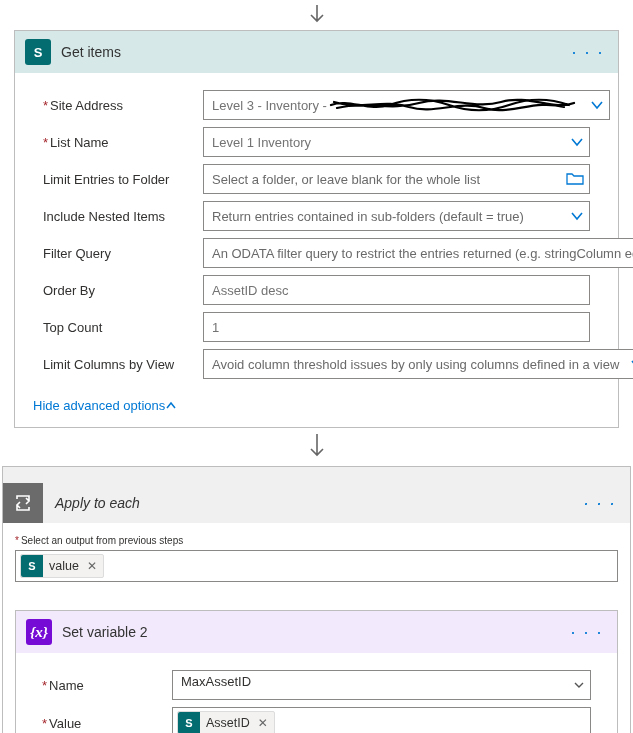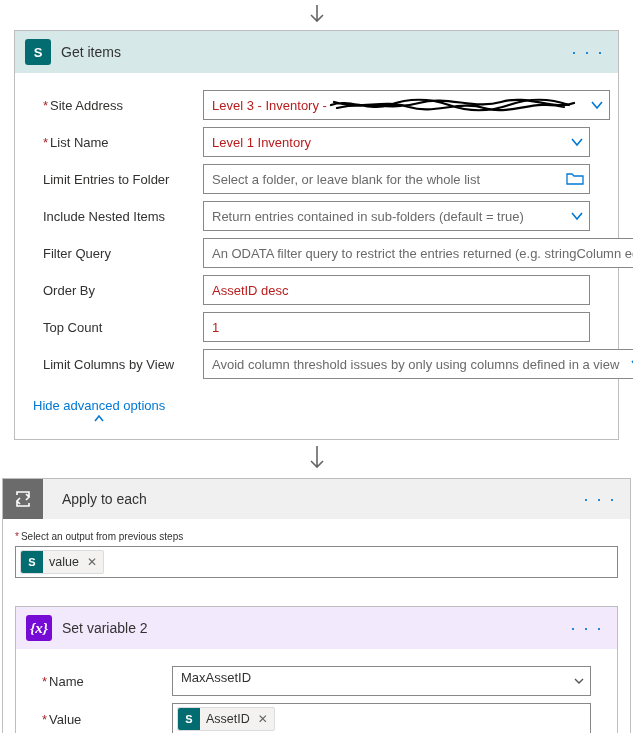--- a/index.html
+++ b/index.html
@@ -71,21 +71,21 @@
     position: relative;
   }
   .input-box {
     width: 100%;
     border: 1px solid #8a8886;
     background: #fff;
     height: 30px;
     padding: 0 30px 0 8px;
     font-size: 13px;
     font-family: inherit;
-    color: #b91c1c;
+    color: #737373;
     display: flex;
     align-items: center;
     overflow: hidden;
     white-space: nowrap;
     text-overflow: ellipsis;
   }
   .input-box.placeholder { color: #6a6a6a; }
   .field-icon-right {
     position: absolute;
     right: 6px;
@@ -105,21 +105,20 @@
     margin-left:2px;
   }
   .adv-link {
     color: #0078d4;
     font-size: 13px;
     cursor: pointer;
     display: inline-flex;
     align-items: center;
     margin-top: 12px;
     margin-left: 2px;
-    flex-direction: column;
   }
   .outer-card {
     border: 1px solid #bdbdbd;
     margin: 0 2px;
     background: #fff;
   }
   .outer-body { padding: 12px 12px 14px 12px; }
   .small-label { font-size: 10px; color: #323130; }
   .token-row {
     border: 1px solid #8a8886;
@@ -286,21 +285,21 @@
   </div>
 </div>
 
 <div class="flow-arrow">
   <svg width="20" height="30" viewBox="0 0 20 30">
       <path d="M10 2 L10 22 M4 17 L10 23 L16 17" stroke="#666" stroke-width="1.6" fill="none"></path>
     </svg>
 </div>
 
 <div class="outer-card">
-  <div class="card-header control" style="padding:0 10px 0 0; gap:7px;">
+  <div class="card-header control" style="padding:16px 10px 0 0; gap:0;font-style:italic;">
     <div style="width:40px;height:40px;background:#6b6b6b;display:flex;align-items:center;justify-content:center;margin-right:12px;">
       <svg width="20" height="20" viewBox="0 0 20 20">
           <path d="M4 6 L4 3 L16 3 L16 8 M16 14 L16 17 L4 17 L4 12 M13 5 L16 8 L13 11 M7 9 L4 12 L7 15" stroke="#fff" stroke-width="1.6" fill="none"></path>
         </svg>
     </div>
     <div class="card-title">Apply to each</div>
     <div class="ellipsis">· · ·</div>
   </div>
   <div class="outer-body">
     <div class="small-label"><span class="req">*</span><span>Select an output from previous steps</span></div>

